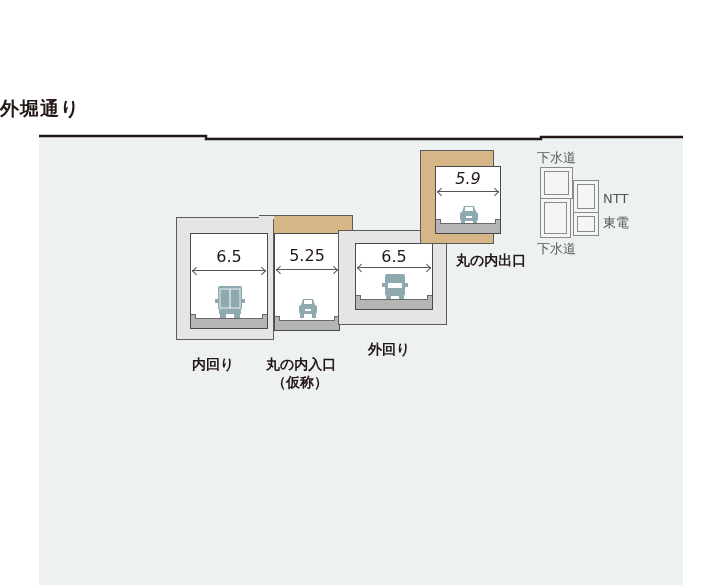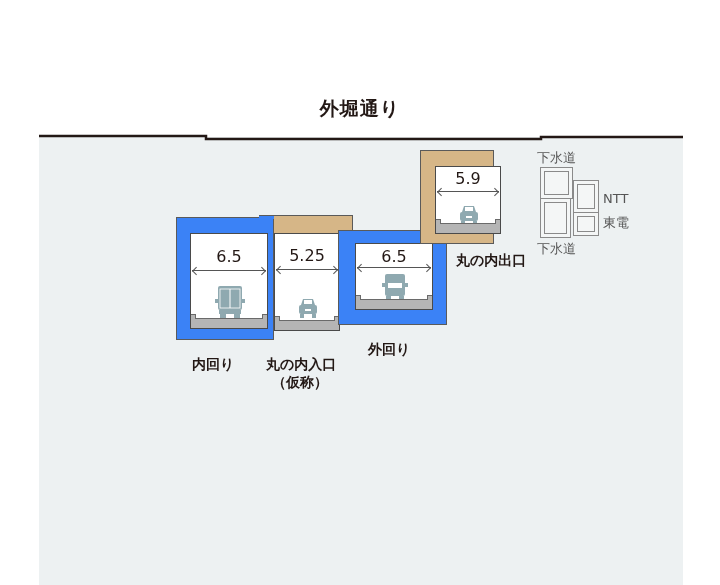--- a/index.html
+++ b/index.html
@@ -1,23 +1,23 @@
 <!DOCTYPE html>
 <html><head>
 <meta charset="utf-8">
 <style>
   html, body { margin: 0; padding: 0; background: #ffffff; }
   body { width: 720px; height: 585px; position: relative; overflow: hidden;
          font-family: "DejaVu Sans", "Liberation Sans", sans-serif; color: #231815; }
   .abs { position: absolute; }
   .ground { left: 39px; top: 137px; width: 644px; height: 448px; background: #edf1f2; }
-  .title { left: 0; width: 720px; top: 96px; text-align: center; font-size: 19px; font-weight: bold; letter-spacing: 1px; }
+  .title { left: 0; width: 720px; top: 96px; font-size: 19px; font-weight: bold; letter-spacing: 1px; }
   svg.road { left: 0; top: 0; }
   .box { box-sizing: border-box; border: 1px solid #5a5a5a; }
-  .blue { background: #3b82f6; }
+  .blue { background: #e5e5e5; }
   .tan { background: #d6b687; }
   .inner { background: #ffffff; border: 1px solid #4a4a4a; box-sizing: border-box; overflow: hidden; }
   .dim { position: absolute; left: 0; right: 0; text-align: center; font-size: 16px; line-height: 16px; color: #231815; }
   .arrow { position: absolute; left: 1px; right: 1px; height: 0; border-top: 1px solid #555; }
   .arrow::before, .arrow::after { content: ""; position: absolute; top: -4px; width: 5px; height: 5px; border-top: 1px solid #555; }
   .arrow::before { left: 0; border-left: 1px solid #555; transform: rotate(-45deg); transform-origin: 0 0; top: 0; }
   .arrow::after { right: 0; border-right: 1px solid #555; transform: rotate(45deg); transform-origin: 100% 0; top: 0; }
   .floor { position: absolute; left: 0; right: 0; bottom: 0; height: 9px; background: #b5b5b5; border-top: 1px solid #6a6a6a; }
   .curbL, .curbR { position: absolute; bottom: 9px; width: 4px; height: 4px; background: #b5b5b5; border-top: 1px solid #6a6a6a; }
   .curbL { left: 0; border-right: 1px solid #6a6a6a; }
@@ -90,21 +90,21 @@
       <rect x="23" y="9" width="3" height="4" fill="#8fa9b0"></rect>
       <rect x="4" y="22" width="5" height="5" fill="#8fa9b0"></rect>
       <rect x="17" y="22" width="5" height="5" fill="#8fa9b0"></rect>
     </svg>
     <div class="floor"></div>
     <div class="curbL"></div>
     <div class="curbR"></div>
   </div>
 </div>
 
-<div class="abs box tan" style="left:420px; top:150px; width:74px; height:94px;">
+<div class="abs box tan" style="left:420px; top:150px; width:74px; height:94px;font-style:italic;">
   <div class="abs inner" style="left:14px; top:15px; width:66px; height:68px;">
     <div class="dim" style="top:4px;">5.9</div>
     <div class="arrow" style="top:24px;"></div>
     <svg class="veh" style="left:21px; top:37px;" width="24" height="22" viewBox="0 0 22 22">
       <path d="M4 8 L6 2 H16 L18 8 Z" fill="#8fa9b0"></path>
       <rect x="2" y="8" width="18" height="9" rx="2" fill="#8fa9b0"></rect>
       <rect x="7" y="3" width="8" height="4" fill="#fff"></rect>
       <rect x="3" y="17" width="4" height="4" fill="#8fa9b0"></rect>
       <rect x="15" y="17" width="4" height="4" fill="#8fa9b0"></rect>
       <rect x="8" y="12" width="6" height="2" fill="#fff"></rect>

